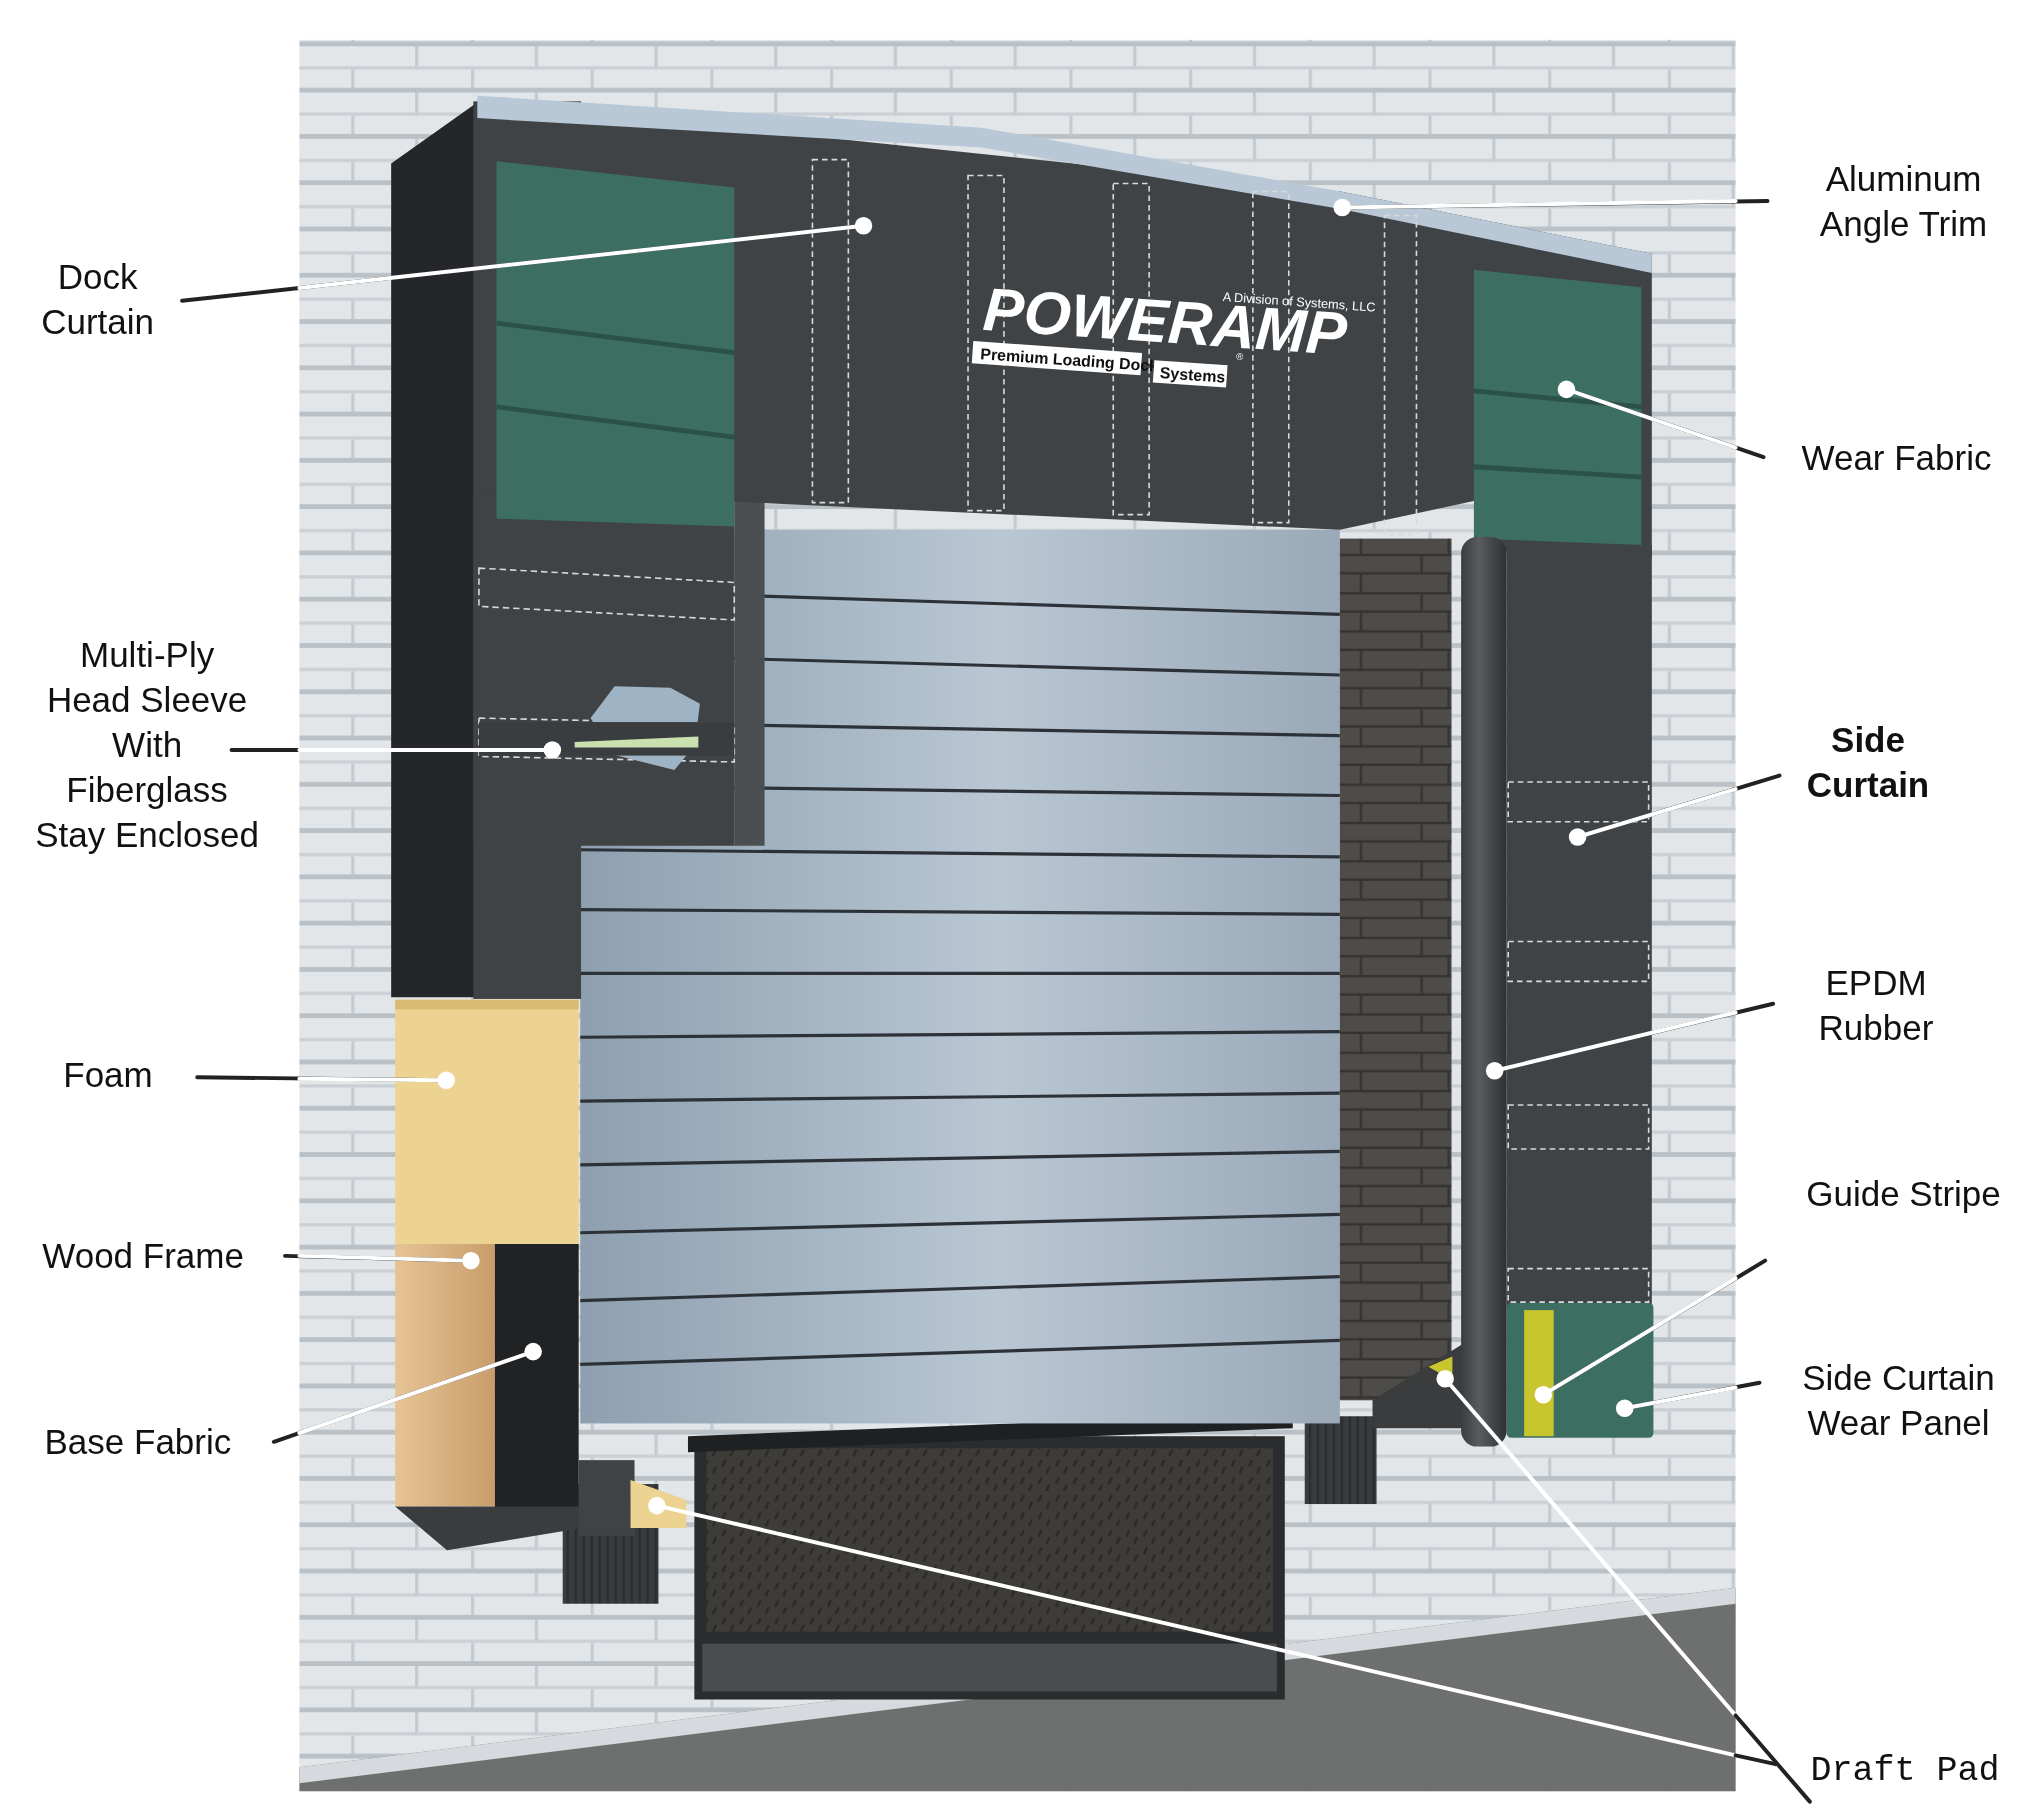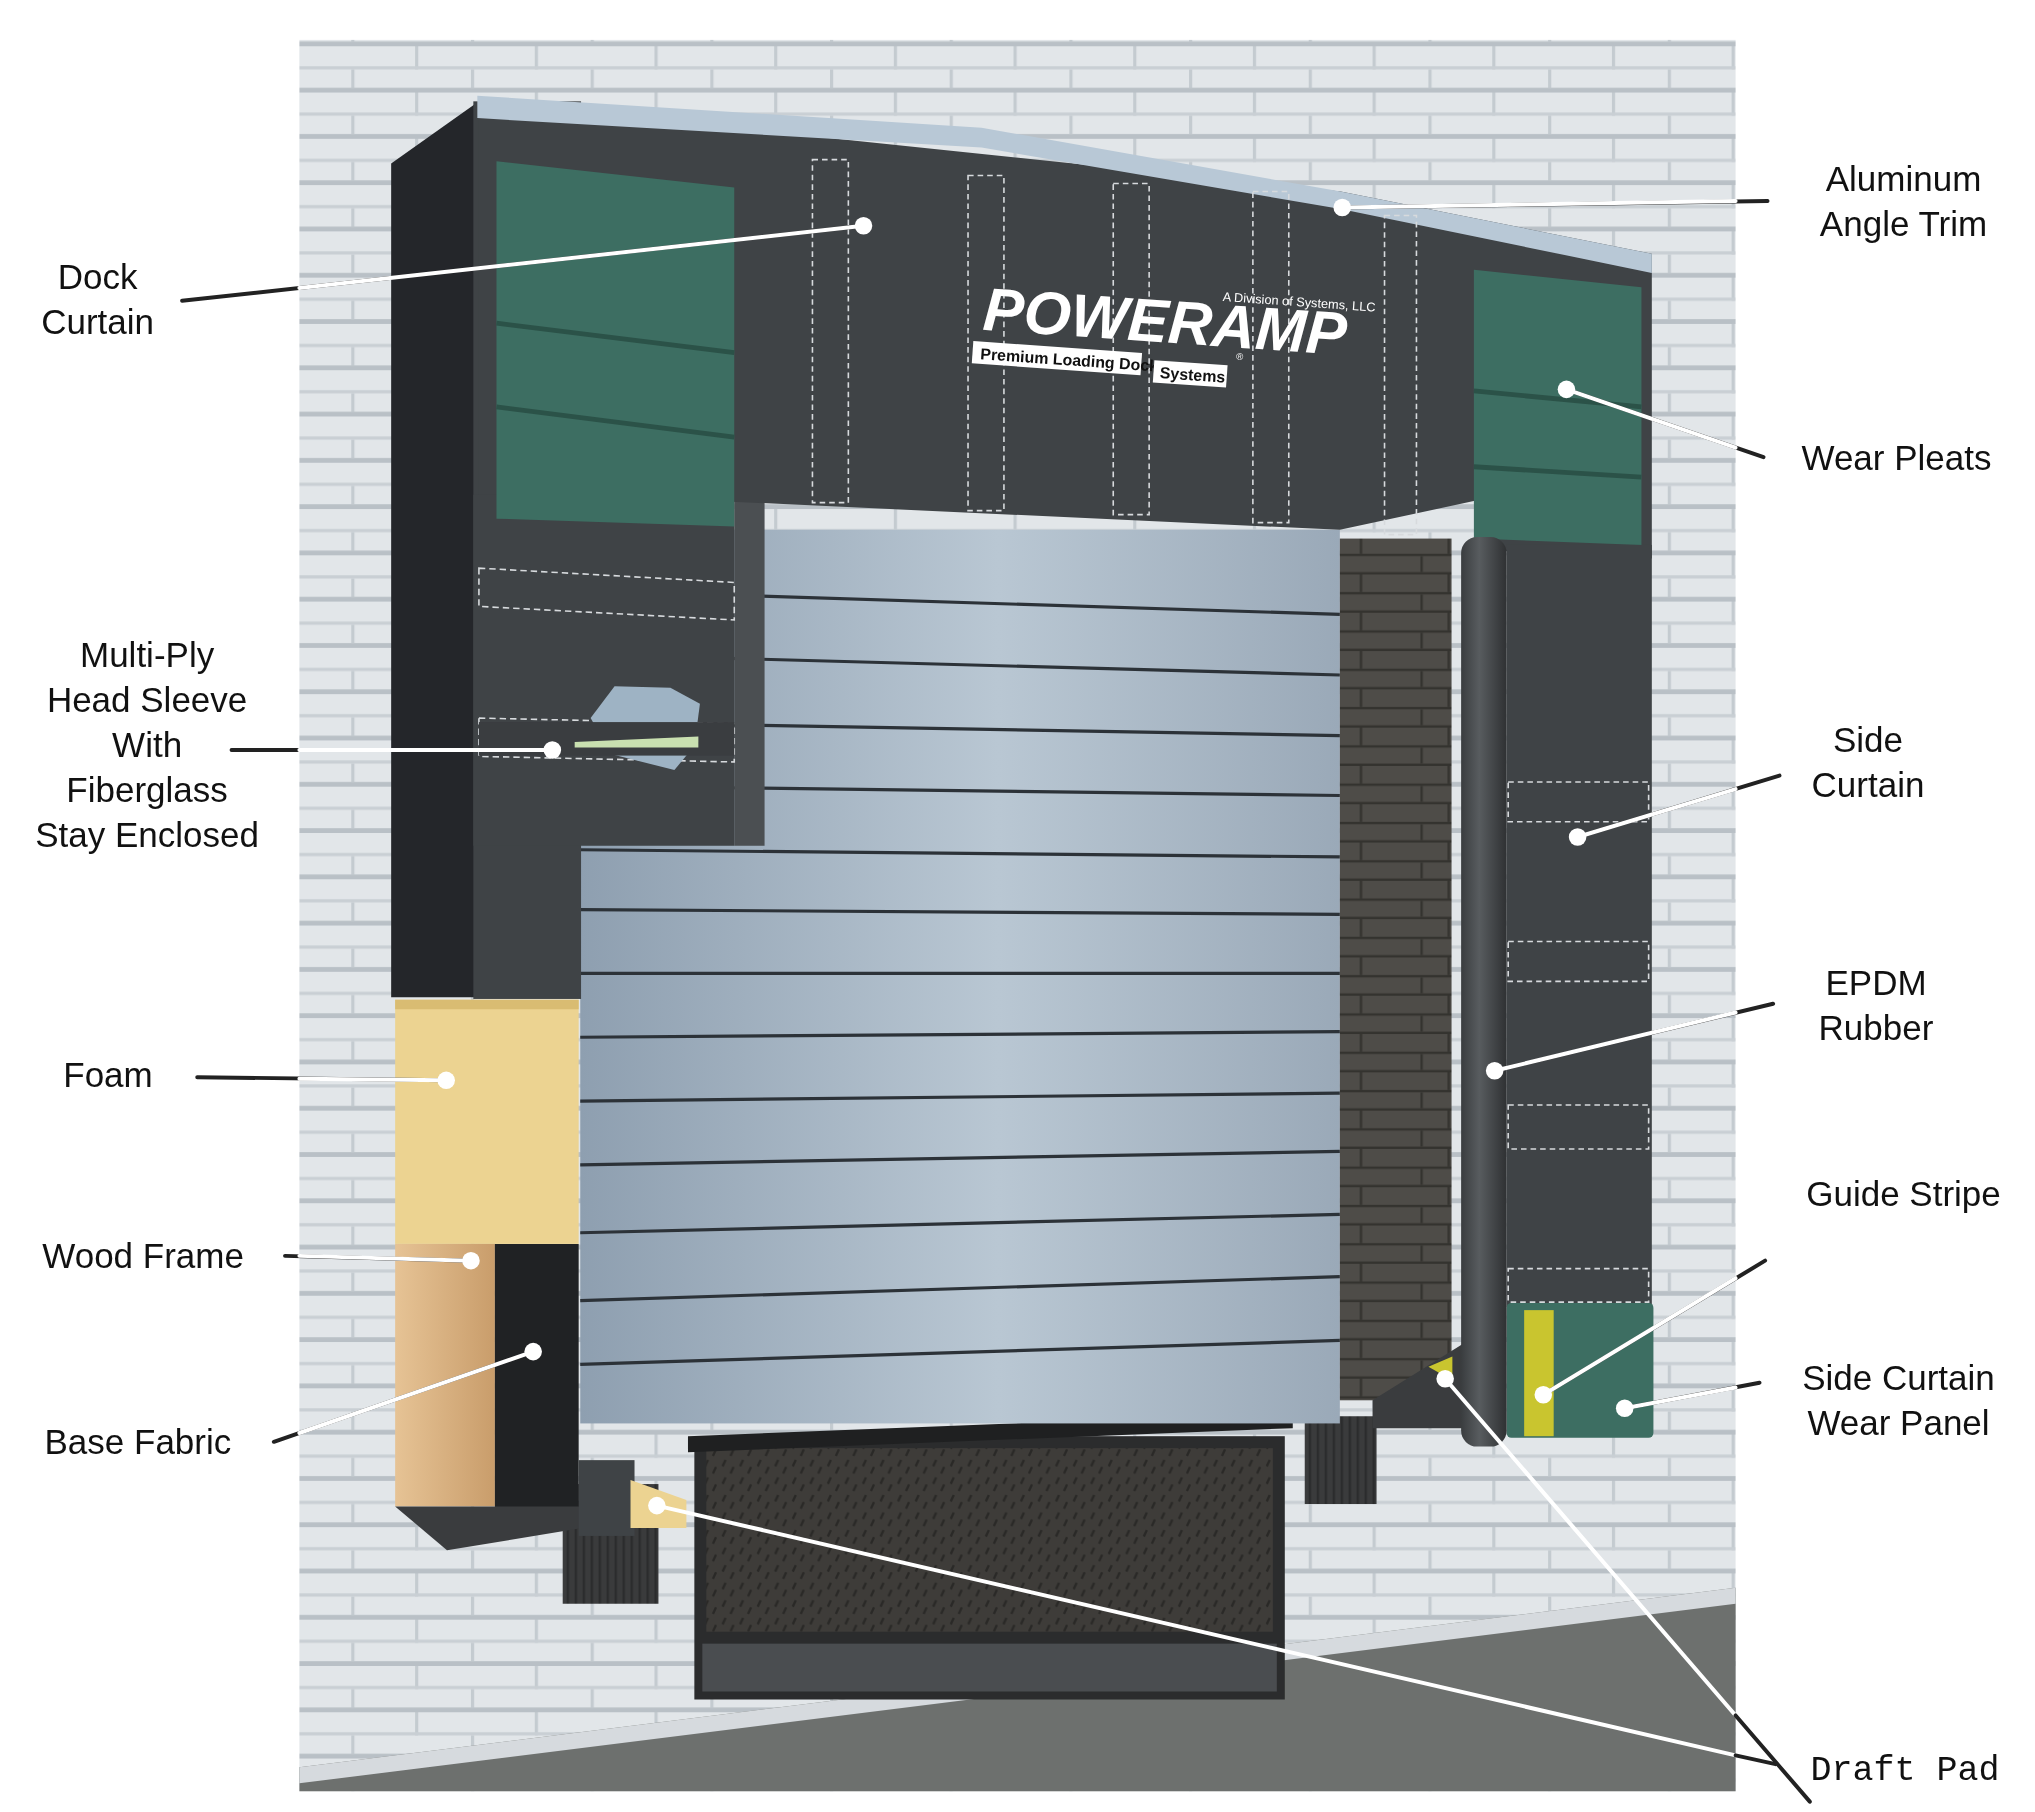--- a/index.html
+++ b/index.html
@@ -236,32 +236,32 @@
   <span>Dock</span>
   <span>Curtain</span>
 </div>
 
 <div class="label" style="left:1788px; top:156px; width:231px;">
   <span>Aluminum</span>
   <span>Angle Trim</span>
 </div>
 
 <div class="label" style="left:1773px; top:435px; width:247px;">
-  <span>Wear Pleats</span>
+  <span>Wear Fabric</span>
 </div>
 
 <div class="label" style="left:1.6px; top:632px; width:291px;">
   <span>Multi-Ply</span>
   <span>Head Sleeve</span>
   <span>With</span>
   <span>Fiberglass</span>
   <span>Stay Enclosed</span>
 </div>
 
-<div class="label" style="left:1788px; top:717px; width:160px;">
+<div class="label" style="left:1788px; top:717px; width:160px;font-weight:bold;">
   <span>Side</span>
   <span>Curtain</span>
 </div>
 
 <div class="label" style="left:1800px; top:960px; width:152px;">
   <span>EPDM</span>
   <span>Rubber</span>
 </div>
 
 <div class="label" style="left:44px; top:1052px; width:128px;">

